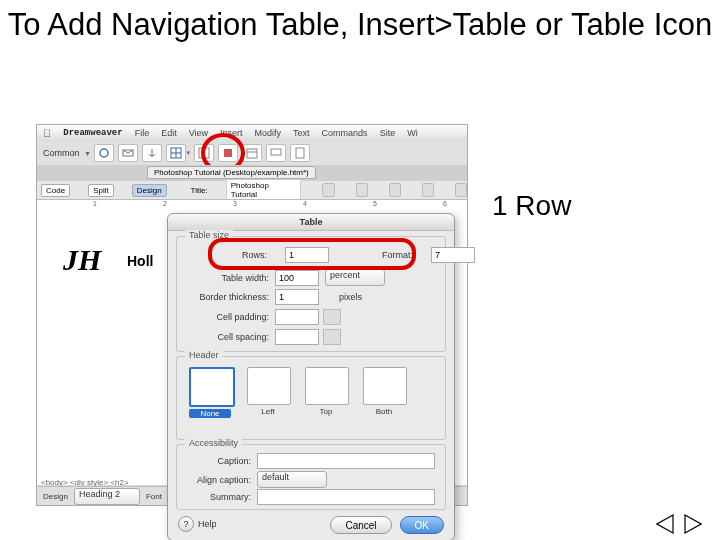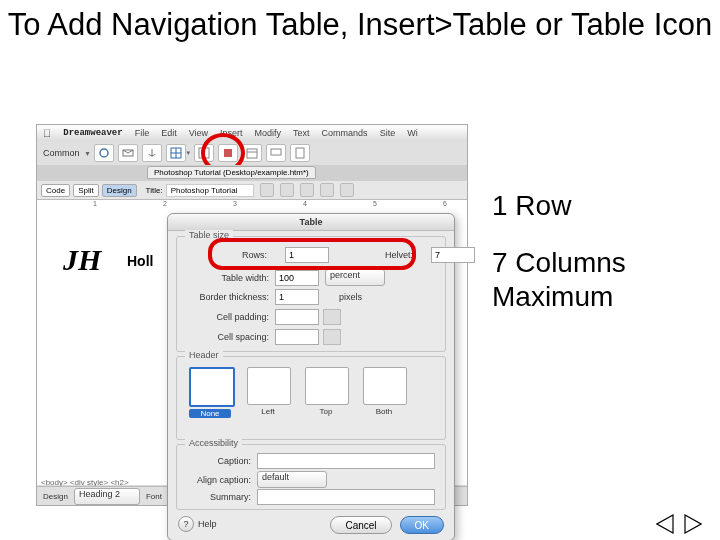--- a/index.html
+++ b/index.html
@@ -13,21 +13,21 @@
 .menubar .apple{font-size:11px;color:#555;}
 .menubar .app{font-weight:bold;color:#222;font-family:Liberation Mono, monospace;}
 .menubar span{font-size:9px;}
 .toolbar{position:absolute;top:16px;left:0;right:0;height:24px;background:#e0e0e0;display:flex;align-items:center;gap:4px;padding-left:6px;}
 .tb-btn{width:18px;height:16px;background:#fff;border:1px solid #bbb;border-radius:2px;display:inline-flex;align-items:center;justify-content:center;}
 .tb-btn svg{width:12px;height:12px;}
 .commonlbl{font-size:9px;color:#333;margin-right:2px;}
 .red-circle{position:absolute;border:4px solid #d00;border-radius:50%;pointer-events:none;}
 .doctabs{position:absolute;top:40px;left:0;right:0;height:16px;background:#cfcfcf;}
 .doctabs .tab{position:absolute;top:1px;left:110px;background:#eee;border:1px solid #aaa;border-radius:3px 3px 0 0;font-size:8px;padding:1px 6px;}
-.viewbar{position:absolute;top:56px;left:0;right:0;height:18px;background:#e7e7e7;display:flex;align-items:center;gap:3px;padding-left:4px;}
+.viewbar{position:absolute;top:56px;left:0;right:0;height:18px;background:#e7e7e7;display:flex;align-items:center;gap:18px;padding-left:4px;}
 .seg{border:1px solid #aaa;background:#fff;font-size:8px;padding:1px 4px;border-radius:2px;}
 .seg.active{background:#bcd4ef;}
 .titlelbl{font-size:8px;margin-left:6px;}
 .titlefield{border:1px solid #ccc;background:#fff;font-size:8px;padding:1px 4px;width:78px;}
 .icon-mini{width:12px;height:12px;background:#ddd;border:1px solid #bbb;border-radius:2px;margin-left:3px;}
 .ruler{position:absolute;top:74px;left:0;right:0;height:12px;background:#fff;border-top:1px solid #bbb;border-bottom:1px solid #bbb;font-size:7px;color:#666;}
 .doc{position:absolute;top:86px;left:0;right:0;bottom:20px;background:#fff;}
 .jh{position:absolute;top:32px;left:26px;font-family:'Brush Script MT',cursive;font-size:30px;font-style:italic;font-weight:bold;}
 .holl{position:absolute;top:42px;left:90px;font-size:14px;font-weight:bold;}
 .leftruler{position:absolute;top:86px;left:0;width:12px;bottom:20px;background:#fff;border-right:1px solid #bbb;}
@@ -63,21 +63,20 @@
 .navbtns{position:absolute;bottom:6px;right:18px;display:flex;gap:10px;}
 .tri-outline{width:18px;height:20px;position:relative;}
 .tri-outline svg{width:18px;height:20px;}
 </style>
 </head>
 <body>
 <div class="slide">
 
 <div class="title">To Add Navigation Table, Insert&gt;Table or Table Icon</div>
 <div class="annot1">1 Row</div>
-<div class="annot2">7 Columns Maximum</div>
 
 <div class="shot">
 
   <div class="menubar">
     <span class="apple"></span>
     <span class="app">Dreamweaver</span>
     <span>File</span>
     <span>Edit</span>
     <span>View</span>
     <span>Insert</span>
@@ -185,21 +184,21 @@
   </div>
 
   <div class="dialog">
     <div class="dlgtitle">Table</div>
 
     <div class="group tsize">
       <div class="glabel">Table size</div>
       <div class="row" style="top:10px;left:56px;">
         <span class="lbl" style="width:34px">Rows:</span>
         <input class="inp" style="width: 36px;" value="1">
-        <span class="lbl" style="width:50px;margin-left:16px">Helvet:</span>
+        <span class="lbl" style="width:50px;margin-left:16px">Format:</span>
         <input class="inp" style="width: 36px;" value="7">
       </div>
       <div class="frow" style="top:32px;left:0;">
         <span class="flabel" style="width:92px">Table width:</span>
         <input class="inp" style="width: 36px; margin-left: 6px;" value="100">
         <span class="sel" style="width:50px;margin-left:6px">percent</span>
       </div>
       <div class="frow" style="top:52px;left:0;">
         <span class="flabel" style="width:92px">Border thickness:</span>
         <input class="inp" style="width: 36px; margin-left: 6px;" value="1">

